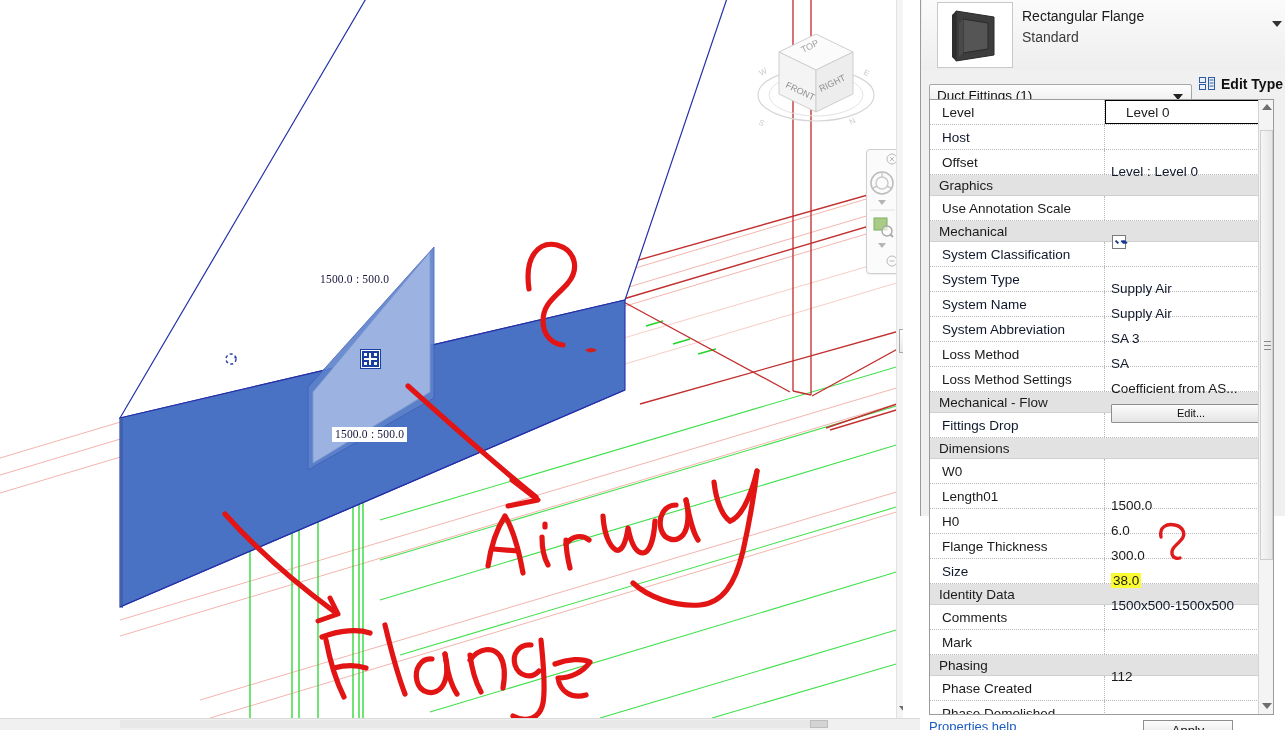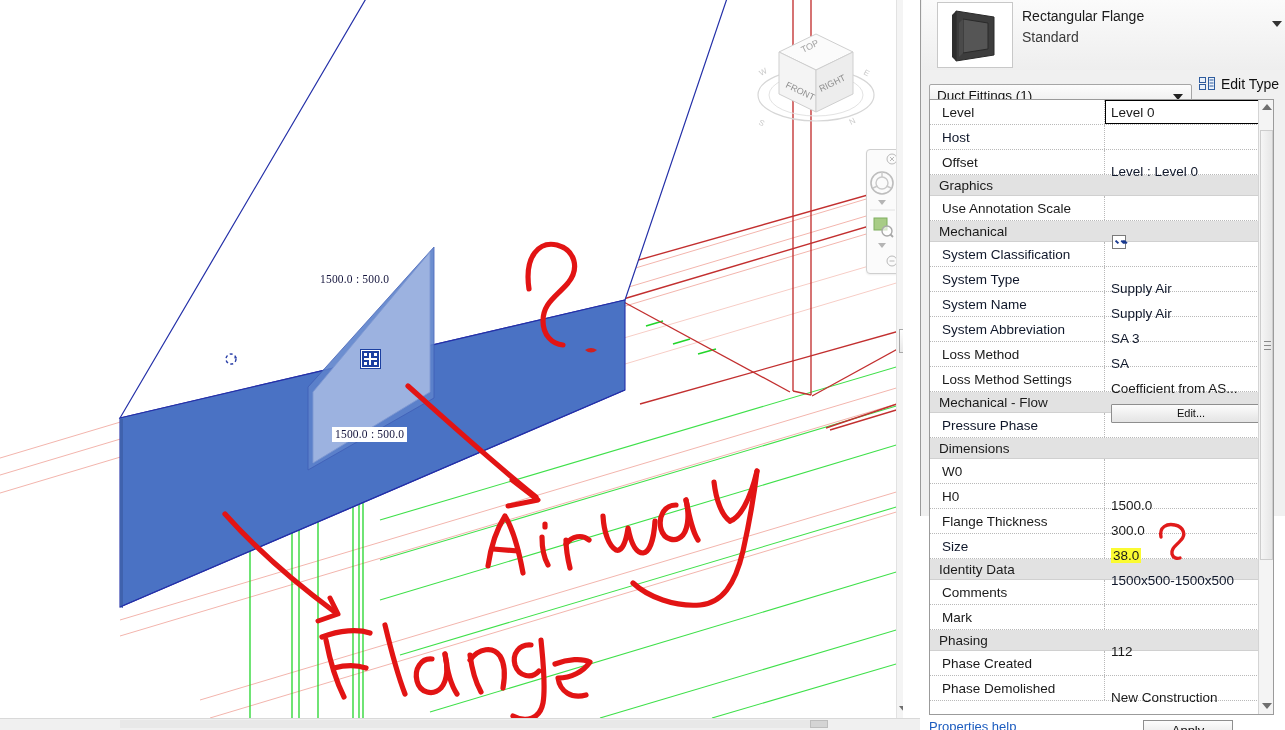--- a/index.html
+++ b/index.html
@@ -102,21 +102,21 @@
     background:linear-gradient(#fdfdfd,#ececec);
     border:1px solid #a6a6a6;box-sizing:border-box;border-radius:2px;
   }
   #type-selector .txt{position:absolute;left:7px;top:3px;font-size:13.5px;color:#111;}
   #type-selector .caret{
     position:absolute;right:8px;top:9px;width:0;height:0;
     border-left:5px solid transparent;border-right:5px solid transparent;border-top:6px solid #222;
   }
   #edit-type{
     position:absolute;left:278px;top:1px;height:21px;display:flex;align-items:center;gap:5px;
-    font-size:14px;color:#111;
+    font-size:14px;color:#111;font-weight:bold;
   }
   #edit-type .glyph{width:17px;height:15px;position:relative;}
 
   
   #grid{
     position:absolute;left:8px;top:99px;width:345px;height:616px;
     background:#ffffff;border:1px solid #9b9b9b;box-sizing:border-box;overflow:hidden;
   }
   .grow{display:flex;height:24px;align-items:stretch;border-bottom:1px dotted #b9b9b9;}
   .grow .k{
@@ -131,21 +131,21 @@
   .grow.dis .k,.grow.dis .v{color:#0f172a;}
   .ghead{
     height:21px;display:flex;align-items:center;justify-content:space-between;
     padding:0 7px 0 9px;background:#e2e2e2;
     font-size:13.5px;color:#1a1a1a;border-bottom:1px solid #d0d0d0;
     box-sizing:border-box;
     gap:36px;
   }
   .ghead .chev{font-size:11px;color:#444;line-height:11px;transform:scaleX(1.25);}
   .grow.sel .v{
-    border:1.6px solid #000;margin:0;padding-left:5px;
+    border:1.6px solid #000;margin:0;padding-left:20px;
   }
   .cbox{
     width:12px;height:12px;border:1px solid #7a7a7a;background:#fff;
     position:relative;margin-left:1px;
   }
   .cbox:after{
     content:"";position:absolute;left:2px;top:5px;width:4px;height:2px;
     background:#1a3a8f;transform:rotate(45deg);
     box-shadow:4px -4px 0 0 #1a3a8f, 5px -5px 0 0 #1a3a8f, 6px -6px 0 0 #1a3a8f;
   }
@@ -487,30 +487,34 @@
             <div class="k">Loss Method Settings</div>
             <div class="v">
               <span class="editbtn">Edit...</span>
             </div>
           </div>
           <div class="ghead">
             <span>Mechanical - Flow</span>
             <span class="chev" style="transform: rotate(90deg);">«</span>
           </div>
           <div class="grow dis">
-            <div class="k">Pressure Phase</div>
+            <div class="k">Fittings Drop</div>
             <div class="v"></div>
           </div>
           <div class="ghead">
             <span>Dimensions</span>
             <span class="chev" style="transform: rotate(90deg);">«</span>
           </div>
           <div class="grow">
             <div class="k">W0</div>
             <div class="v">1500.0</div>
+          </div>
+          <div class="grow">
+            <div class="k">Length01</div>
+            <div class="v">6.0</div>
           </div>
           <div class="grow">
             <div class="k">H0</div>
             <div class="v">300.0</div>
           </div>
           <div class="grow">
             <div class="k">Flange Thickness</div>
             <div class="v">
               <span class="hl">38.0</span>
             </div>

